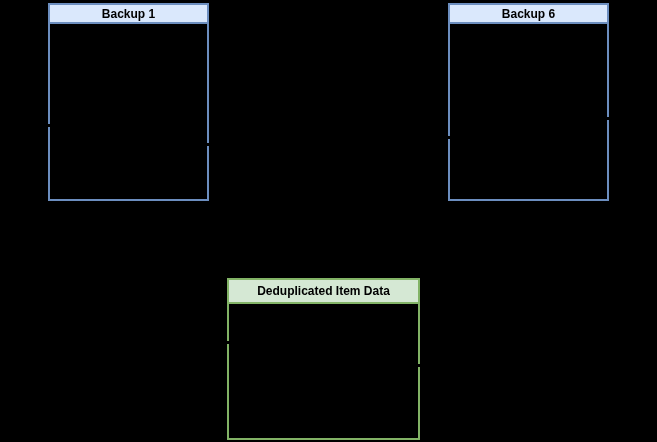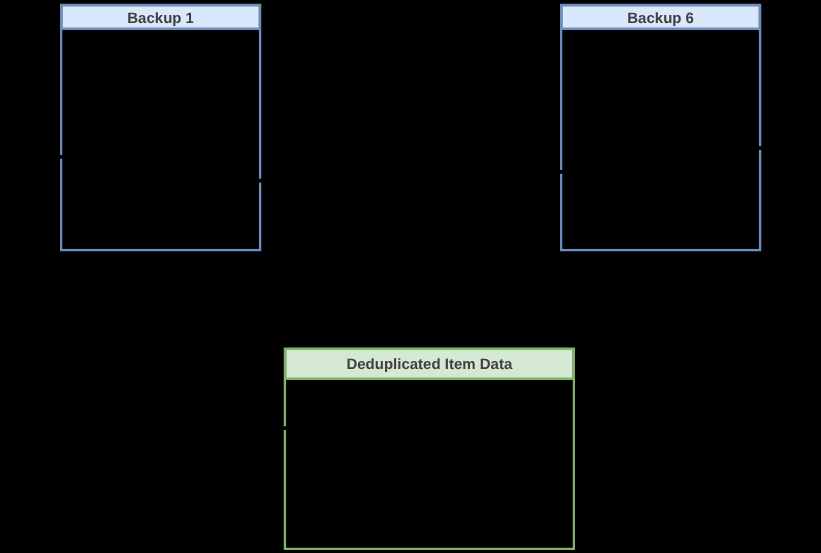--- a/index.html
+++ b/index.html
@@ -27,21 +27,21 @@
   .node.blue  { border-color: #6c8ebf; }
   .node.green { border-color: #82b366; }
   .node-header {
     box-sizing: border-box;
     width: 100%;
     display: flex;
     align-items: center;
     justify-content: center;
     font-size: 12px;
     font-weight: bold;
-    color: #404040;
+    color: #000000;
     border-bottom: 2px solid;
   }
   .node.blue  .node-header { background: #dae8fc; border-bottom-color: #6c8ebf; height: 19px; }
   .node.green .node-header { background: #d5e8d4; border-bottom-color: #82b366; height: 24px; }
   .node-body {
     flex: 1 1 auto;
     background: #000000;
   }
   .tick {
     position: absolute;
@@ -63,21 +63,21 @@
     <div class="node-body"></div>
   </div>
 
   <div class="node blue" style="left:448px; top:3px; width:161px; height:198px;">
     <div class="node-header">
       <span>Backup 6</span>
     </div>
     <div class="node-body"></div>
   </div>
 
-  <div class="node green" style="left:227px; top:278px; width:233px; height:162px;">
+  <div class="node green" style="left:227px; top:278px; width:193px; height:162px;">
     <div class="node-header">
       <span>Deduplicated Item Data</span>
     </div>
     <div class="node-body"></div>
   </div>
 
   <div class="tick" style="left:44px;  top:124px;"></div>
   <div class="tick" style="left:204px; top:143px;"></div>
   <div class="tick" style="left:444px; top:136px;"></div>
   <div class="tick" style="left:604px; top:117px;"></div>

